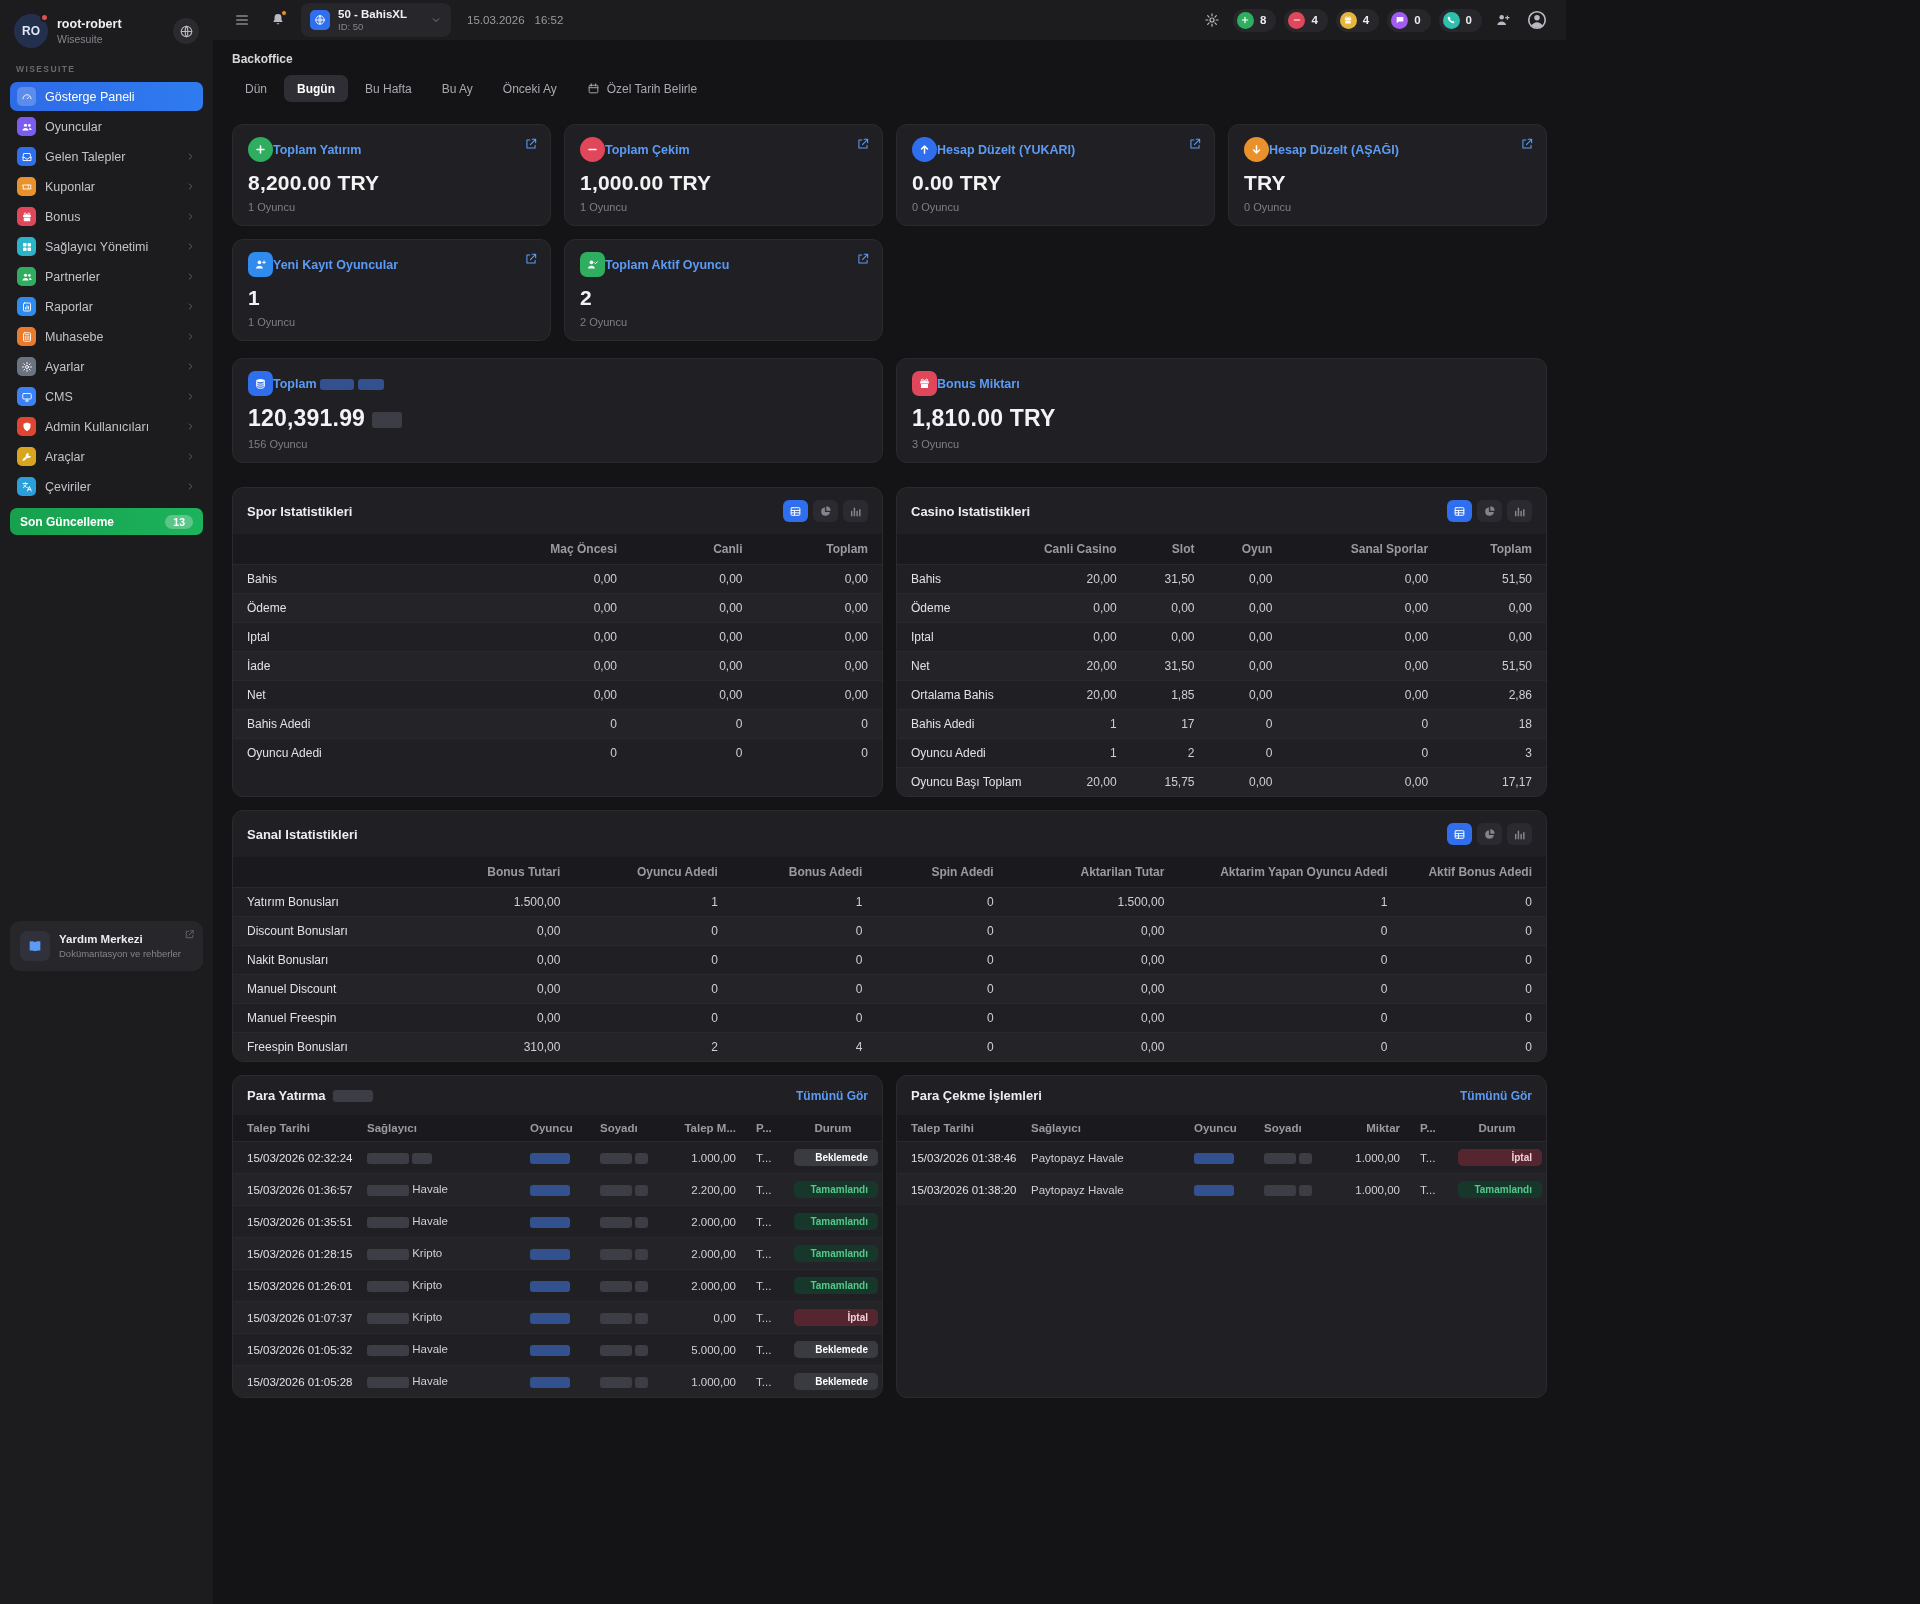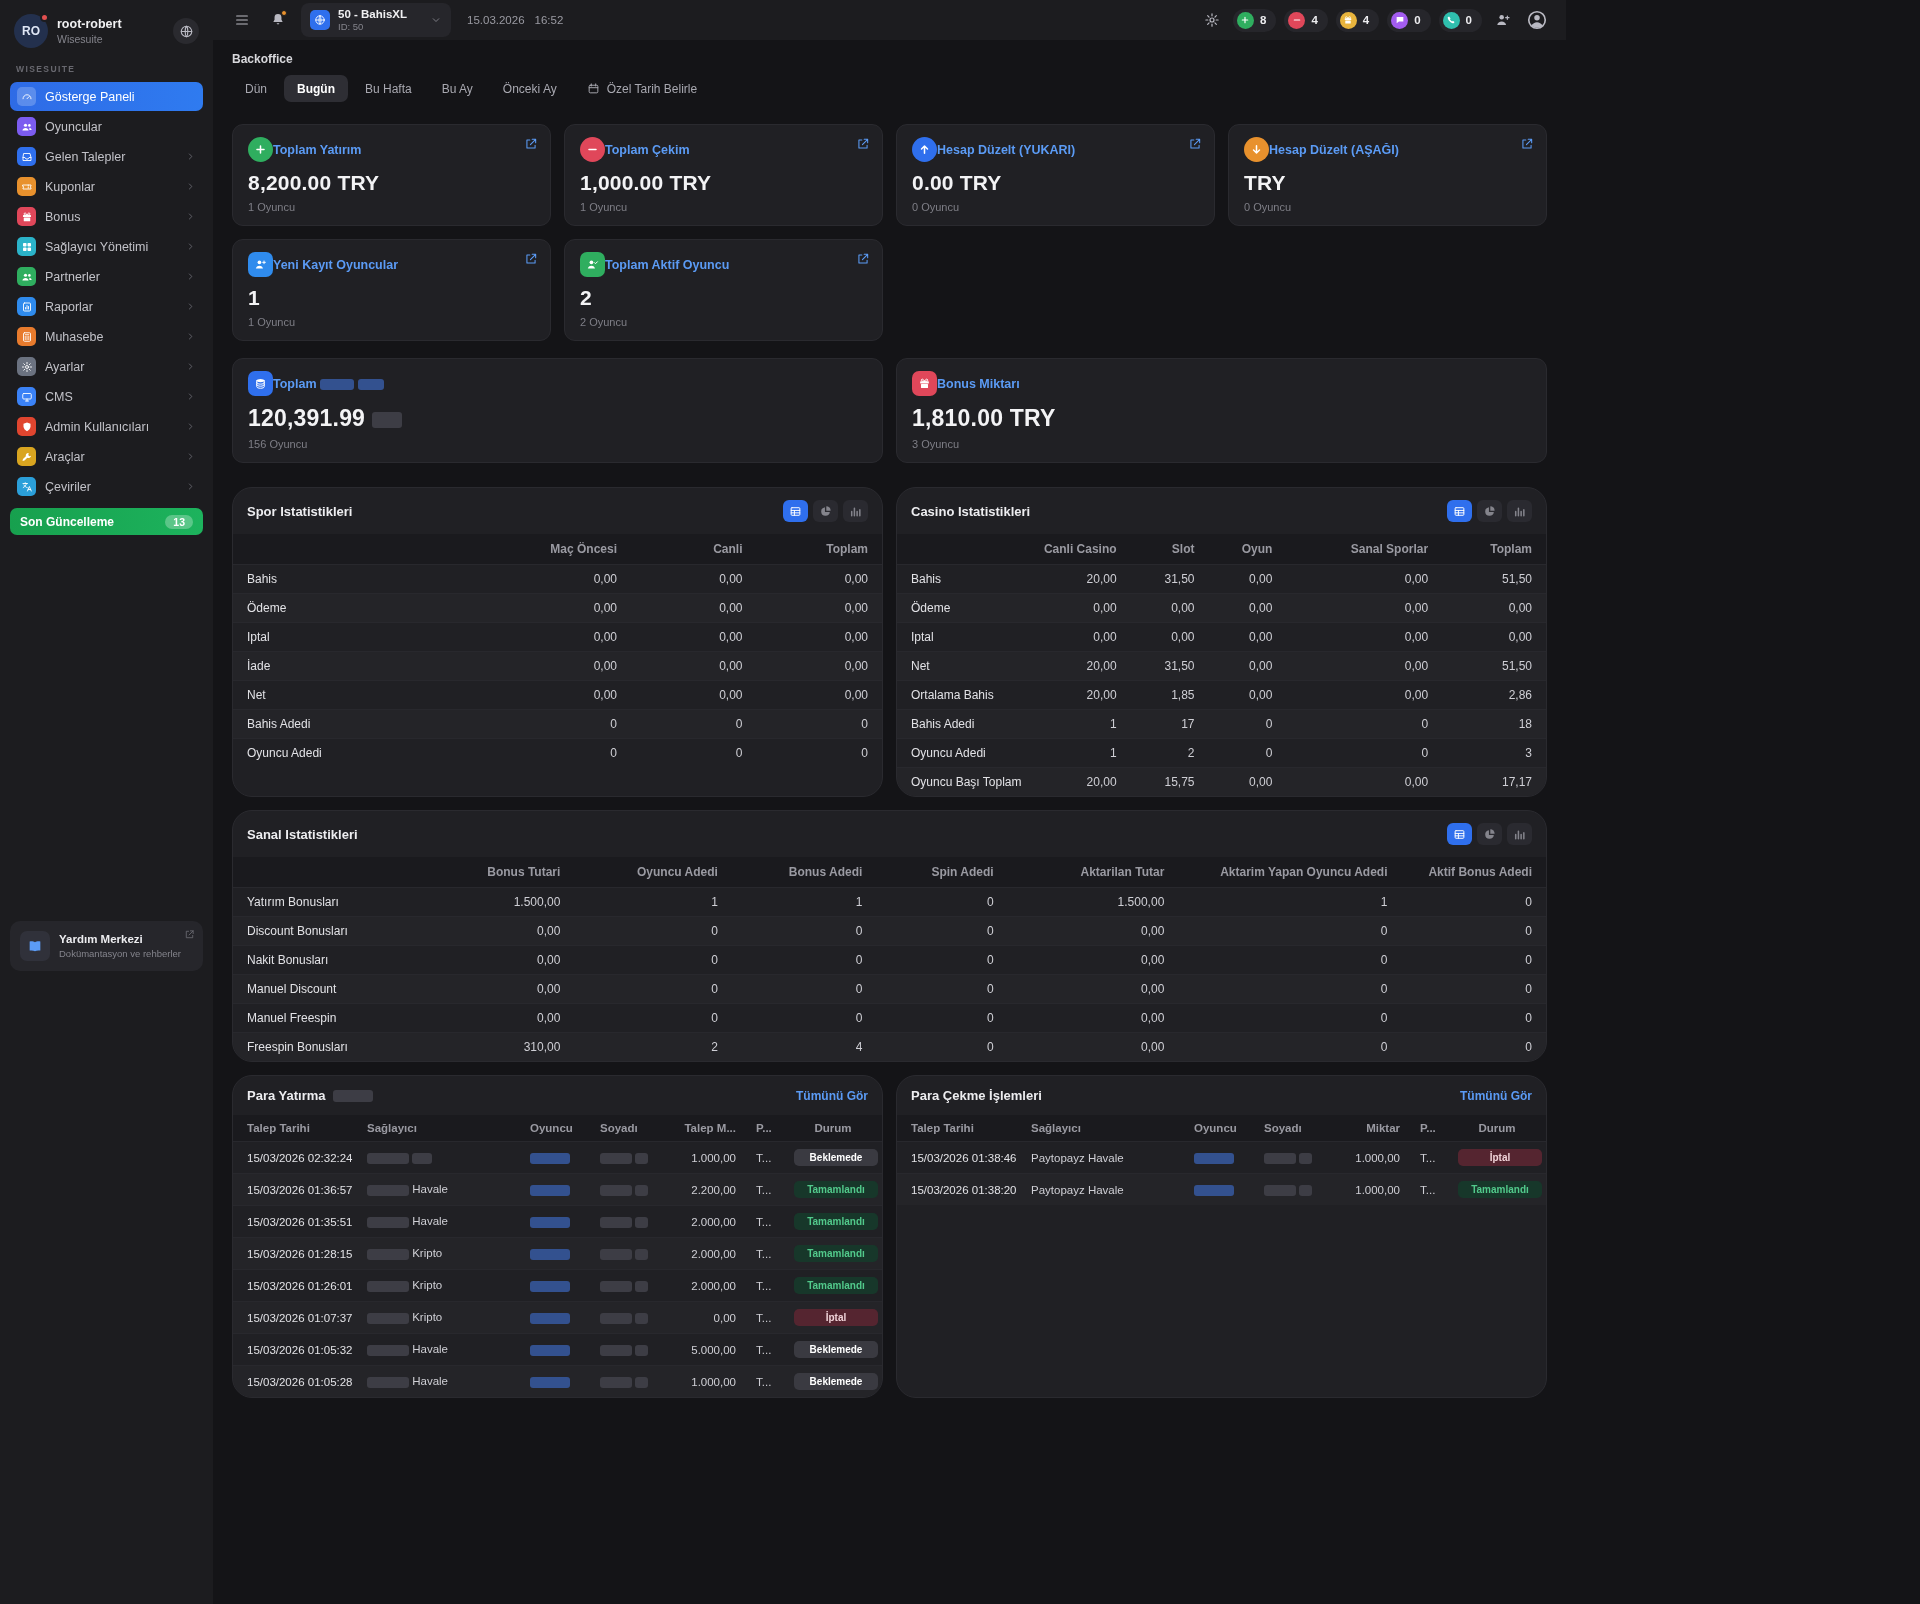--- a/index.html
+++ b/index.html
@@ -77,21 +77,21 @@
   .card-title{color:#5b9bf5;font-size:12.5px;font-weight:600;white-space:nowrap;overflow:hidden}
   .card-link{position:absolute;top:12px;right:12px;width:14px;height:14px;color:#5b9bf5;background:none;border:none;cursor:pointer;padding:0}
   .card-link svg{width:100%;height:100%}
   .card-value{font-size:21px;font-weight:700;color:#f3f3f5;margin-top:9px;letter-spacing:.2px}
   .wide-grid .card-value{font-size:23px}
   .card-sub{font-size:11px;color:#7e7e86;margin-top:6px}
 
   .stats-grid,.tx-grid{display:grid;grid-template-columns:1fr 1fr;gap:13px;align-items:stretch}
   .stats-grid{margin-bottom:13px}
   .tx-grid{margin-bottom:20px}
-  .panel{background:#202024;border:1px solid #2a2a2f;border-radius:20px;overflow:hidden}
+  .panel{background:#202024;border:1px solid #2a2a2f;border-radius:11px;overflow:hidden}
   .panel.full{margin-bottom:13px}
   .panel-head{display:flex;align-items:center;justify-content:space-between;padding:12px 14px}
   .panel-title{font-size:13px;font-weight:700;color:#ededf0;display:flex;align-items:center;gap:7px}
   .panel-actions{display:flex;gap:5px}
   .pa{width:25px;height:22px;border-radius:6px;background:#2a2a30;color:#84848c;border:none;display:flex;align-items:center;justify-content:center;cursor:pointer}
   .pa.active{background:#2f6fed;color:#fff}
   .pa .icn{width:13px;height:13px}
   .view-all{font-size:12px;color:#5b9bf5;cursor:pointer;text-decoration:none;font-weight:600}
 
   table.dtable{width:100%;border-collapse:collapse;font-size:12px;table-layout:fixed}
@@ -111,21 +111,21 @@
   #sport-table th:nth-child(1){width:42%}
   #casino-table th:nth-child(1){width:20%}#casino-table th:nth-child(2){width:16%}#casino-table th:nth-child(3){width:12%}#casino-table th:nth-child(4){width:12%}#casino-table th:nth-child(5){width:24%}#casino-table th:nth-child(6){width:16%}
   #bonus-table th:nth-child(1){width:14%}#bonus-table th:nth-child(2){width:12%}#bonus-table th:nth-child(3){width:12%}#bonus-table th:nth-child(4){width:11%}#bonus-table th:nth-child(5){width:10%}#bonus-table th:nth-child(6){width:13%}#bonus-table th:nth-child(7){width:17%}#bonus-table th:nth-child(8){width:11%}
   table.tx th:nth-child(1){width:124px}
   table.tx th:nth-child(3){width:70px}
   table.tx th:nth-child(4){width:82px}
   table.tx th:nth-child(5){width:74px}
   table.tx th:nth-child(6){width:38px}
   table.tx th:nth-child(7){width:98px}
 
-  .pill{display:inline-block;min-width:84px;padding:3px 10px;border-radius:5px;font-size:10px;font-weight:700;text-align:center}
+  .pill{display:inline-block;min-width:84px;padding:3px 10px;border-radius:5px;font-size:10px;font-weight:700;text-align:right}
   .pill.pending{background:#3a3a41;color:#fff}
   .pill.done{background:#17372a;color:#52c98b}
   .pill.cancel{background:#552530;color:#f0d3d8}
   .redact{display:inline-block;height:11px;border-radius:3px;background:#3d3d45;vertical-align:middle}
   .redact.blue{background:#33518f}
 </style>
 </head>
 <body>
 
 <div class="app">

